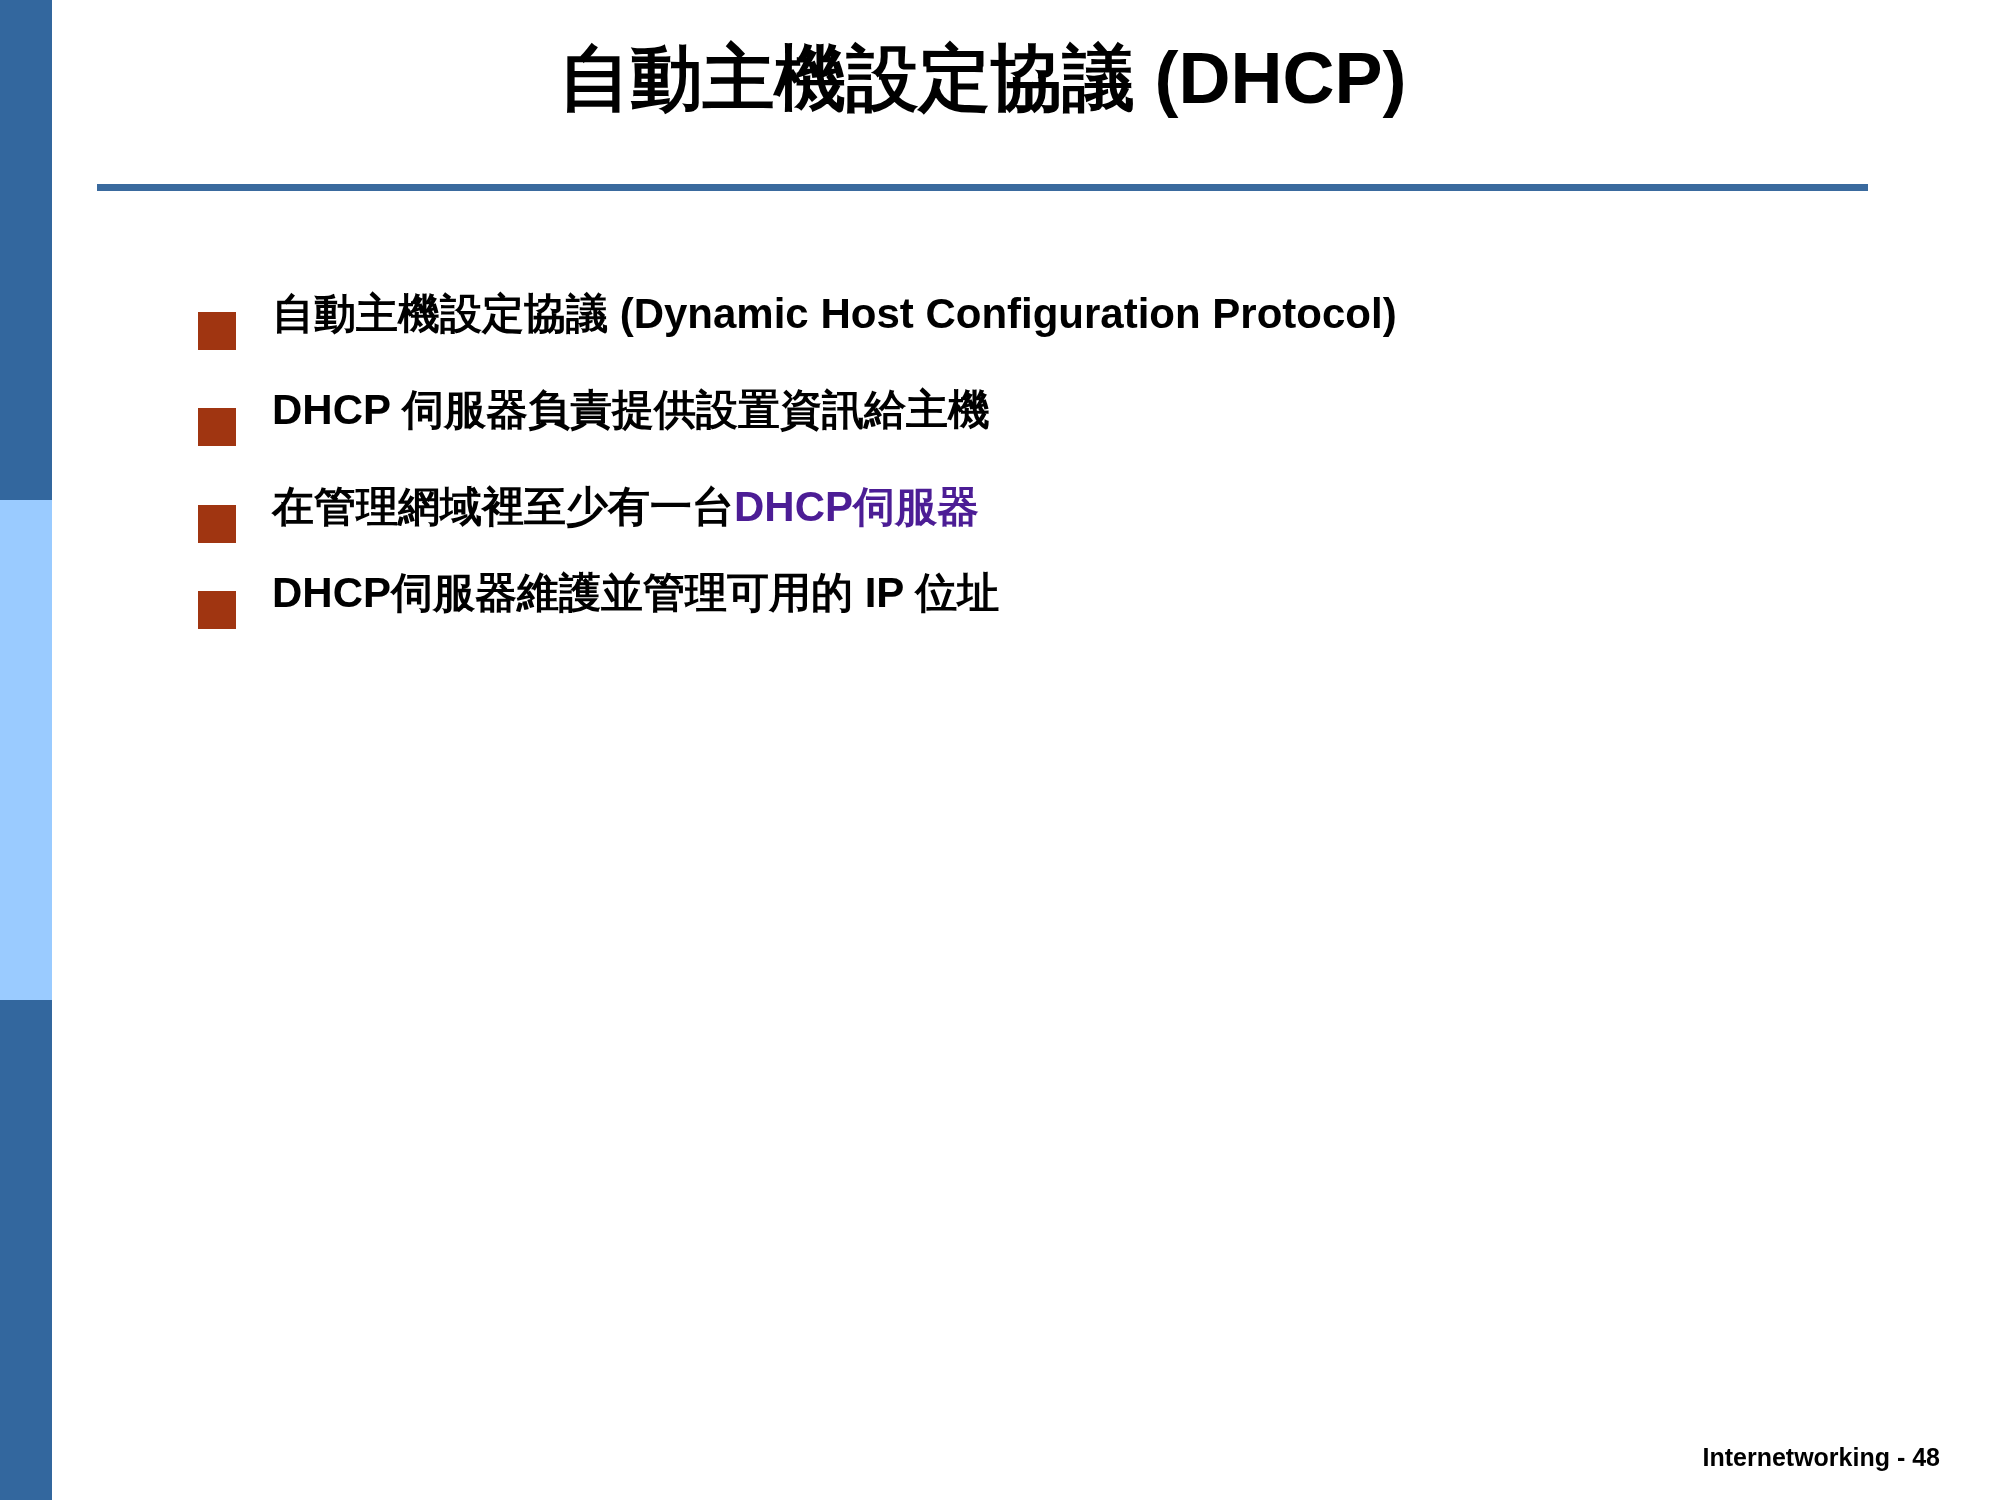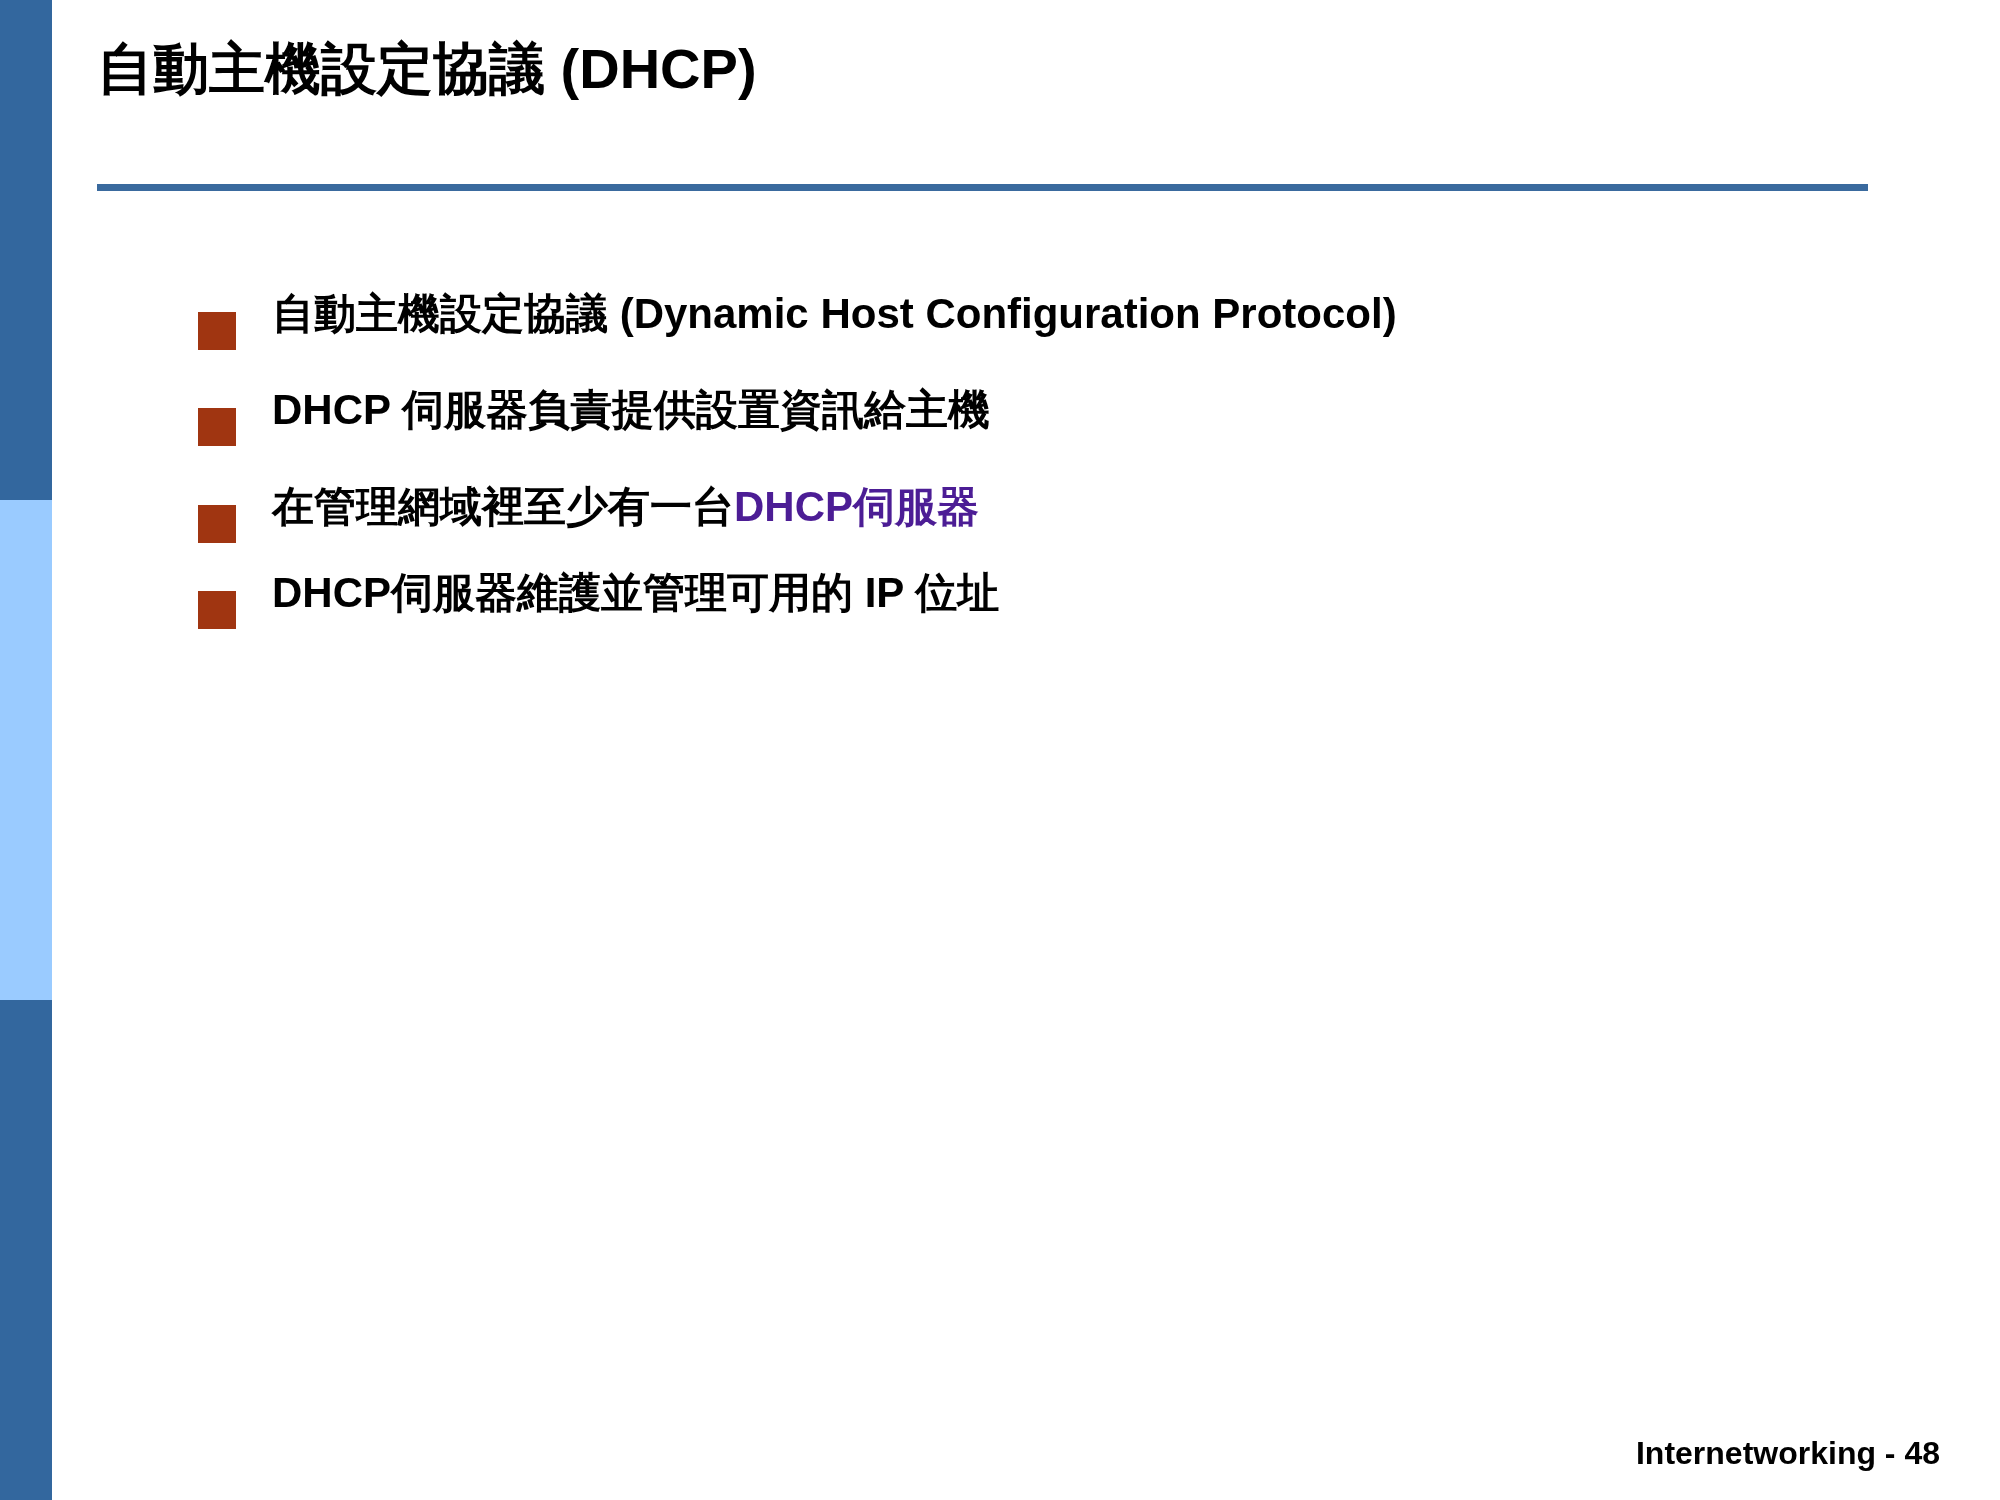--- a/index.html
+++ b/index.html
@@ -46,22 +46,22 @@
     height: 1500px;
     background: #ffffff;
   }
 
   
   .title {
     position: absolute;
     left: 97px;
     top: 38px;
     width: 1771px;
-    text-align: left;
-    font-size: 56px;
+    text-align: center;
+    font-size: 72px;
     font-weight: bold;
     line-height: 1.12;
     color: #000000;
     letter-spacing: 0px;
     white-space: nowrap;
   }
 
   .title-rule {
     position: absolute;
     left: 97px;
@@ -110,21 +110,21 @@
   .bullet-row.b1 { margin-bottom: 40px; }
   .bullet-row.b2 { margin-bottom: 40px; }
   .bullet-row.b3 { margin-bottom: 30px; }
   .bullet-row.b4 { margin-bottom: 16px; }
 
   
   .footer {
     position: absolute;
     right: 60px;
     bottom: 28px;
-    font-size: 32px;
+    font-size: 25px;
     font-weight: bold;
     color: #000000;
     text-align: right;
     letter-spacing: 0px;
   }
 </style>
 </head>
 <body>
 
 <div id="slide">

